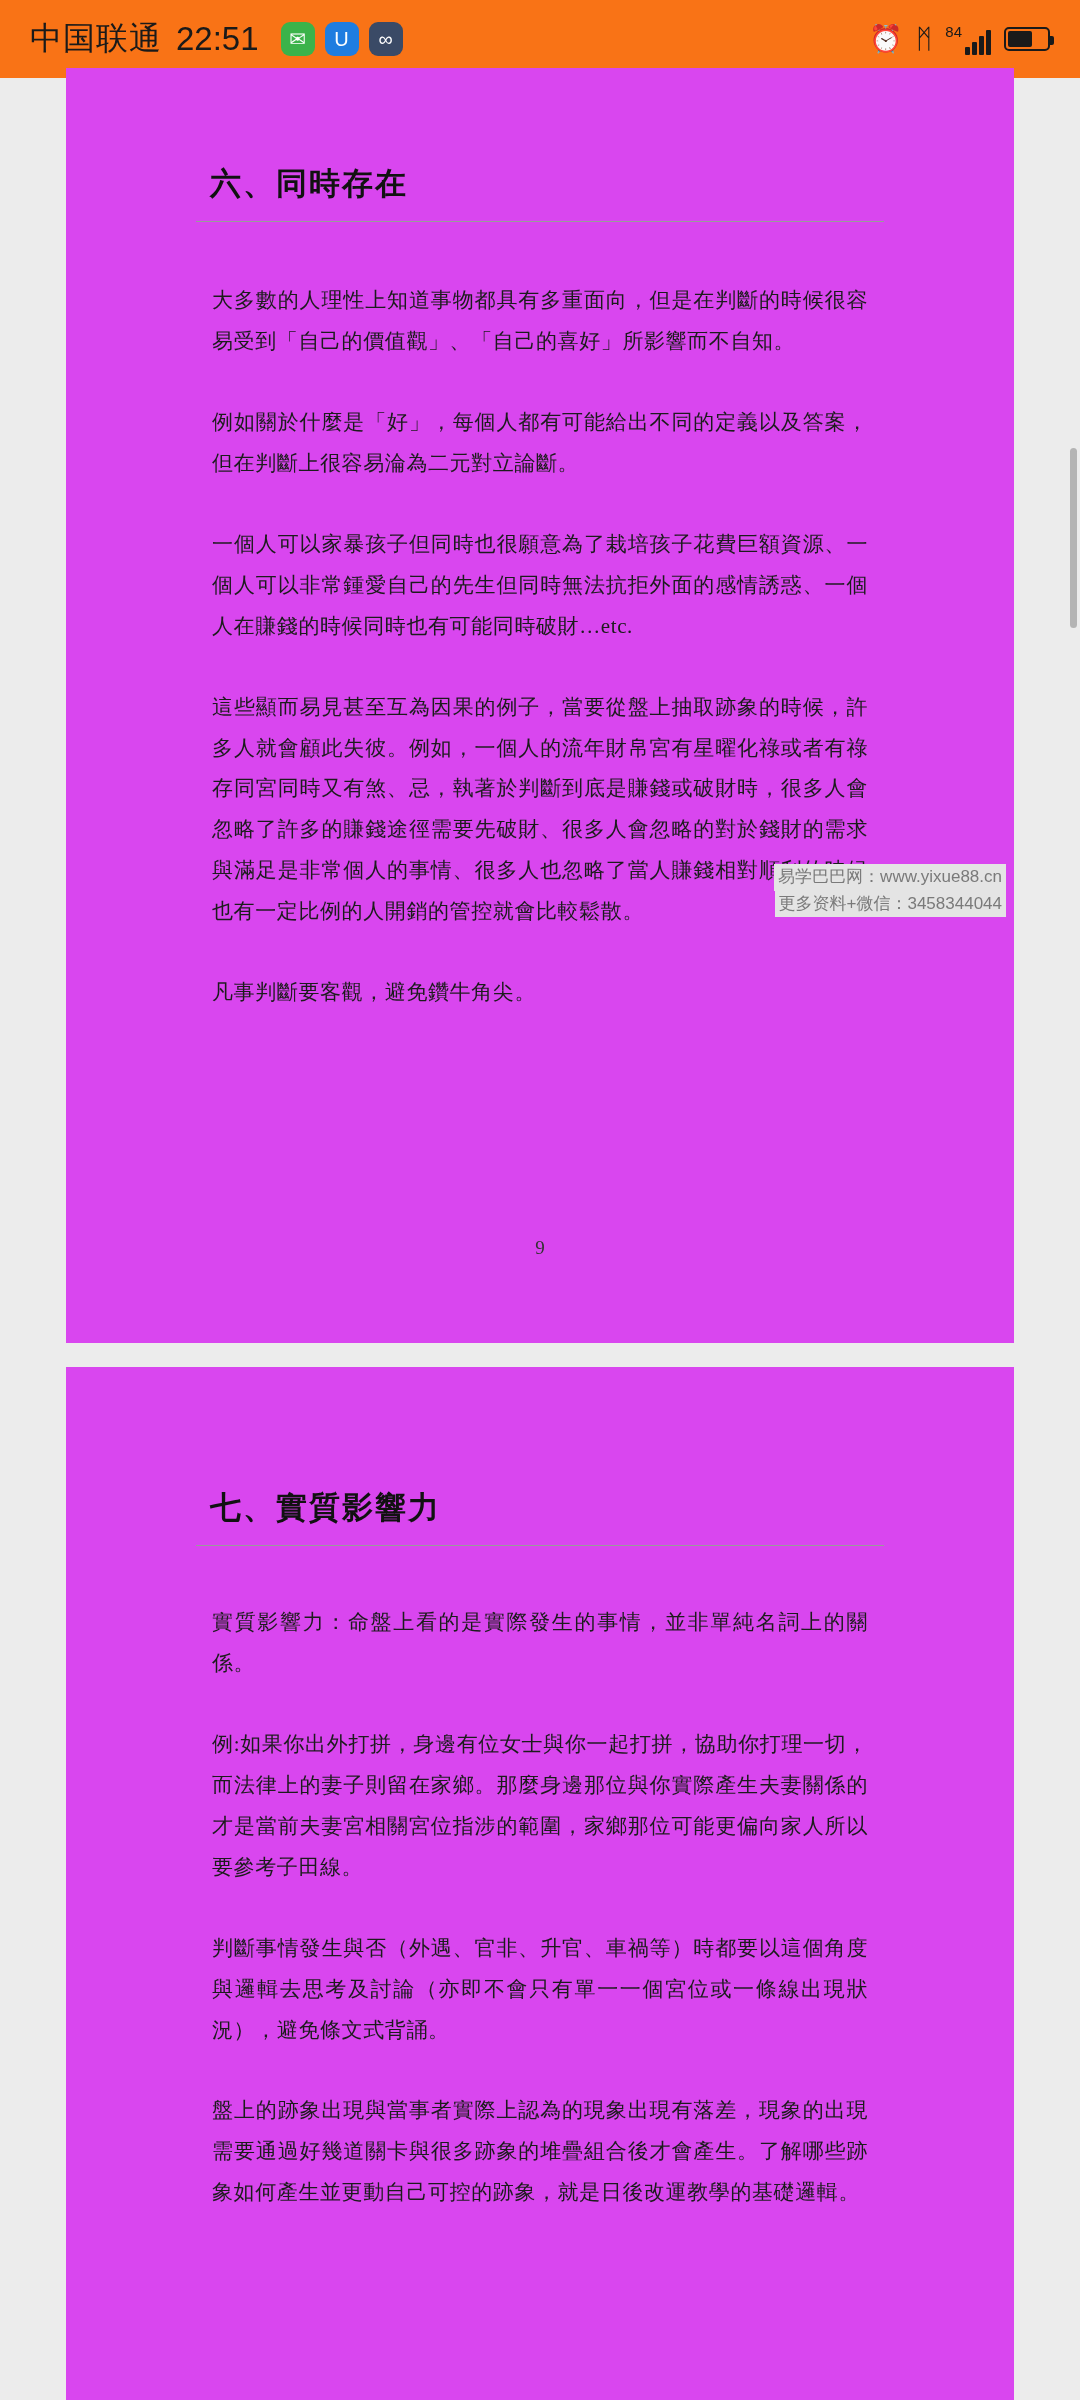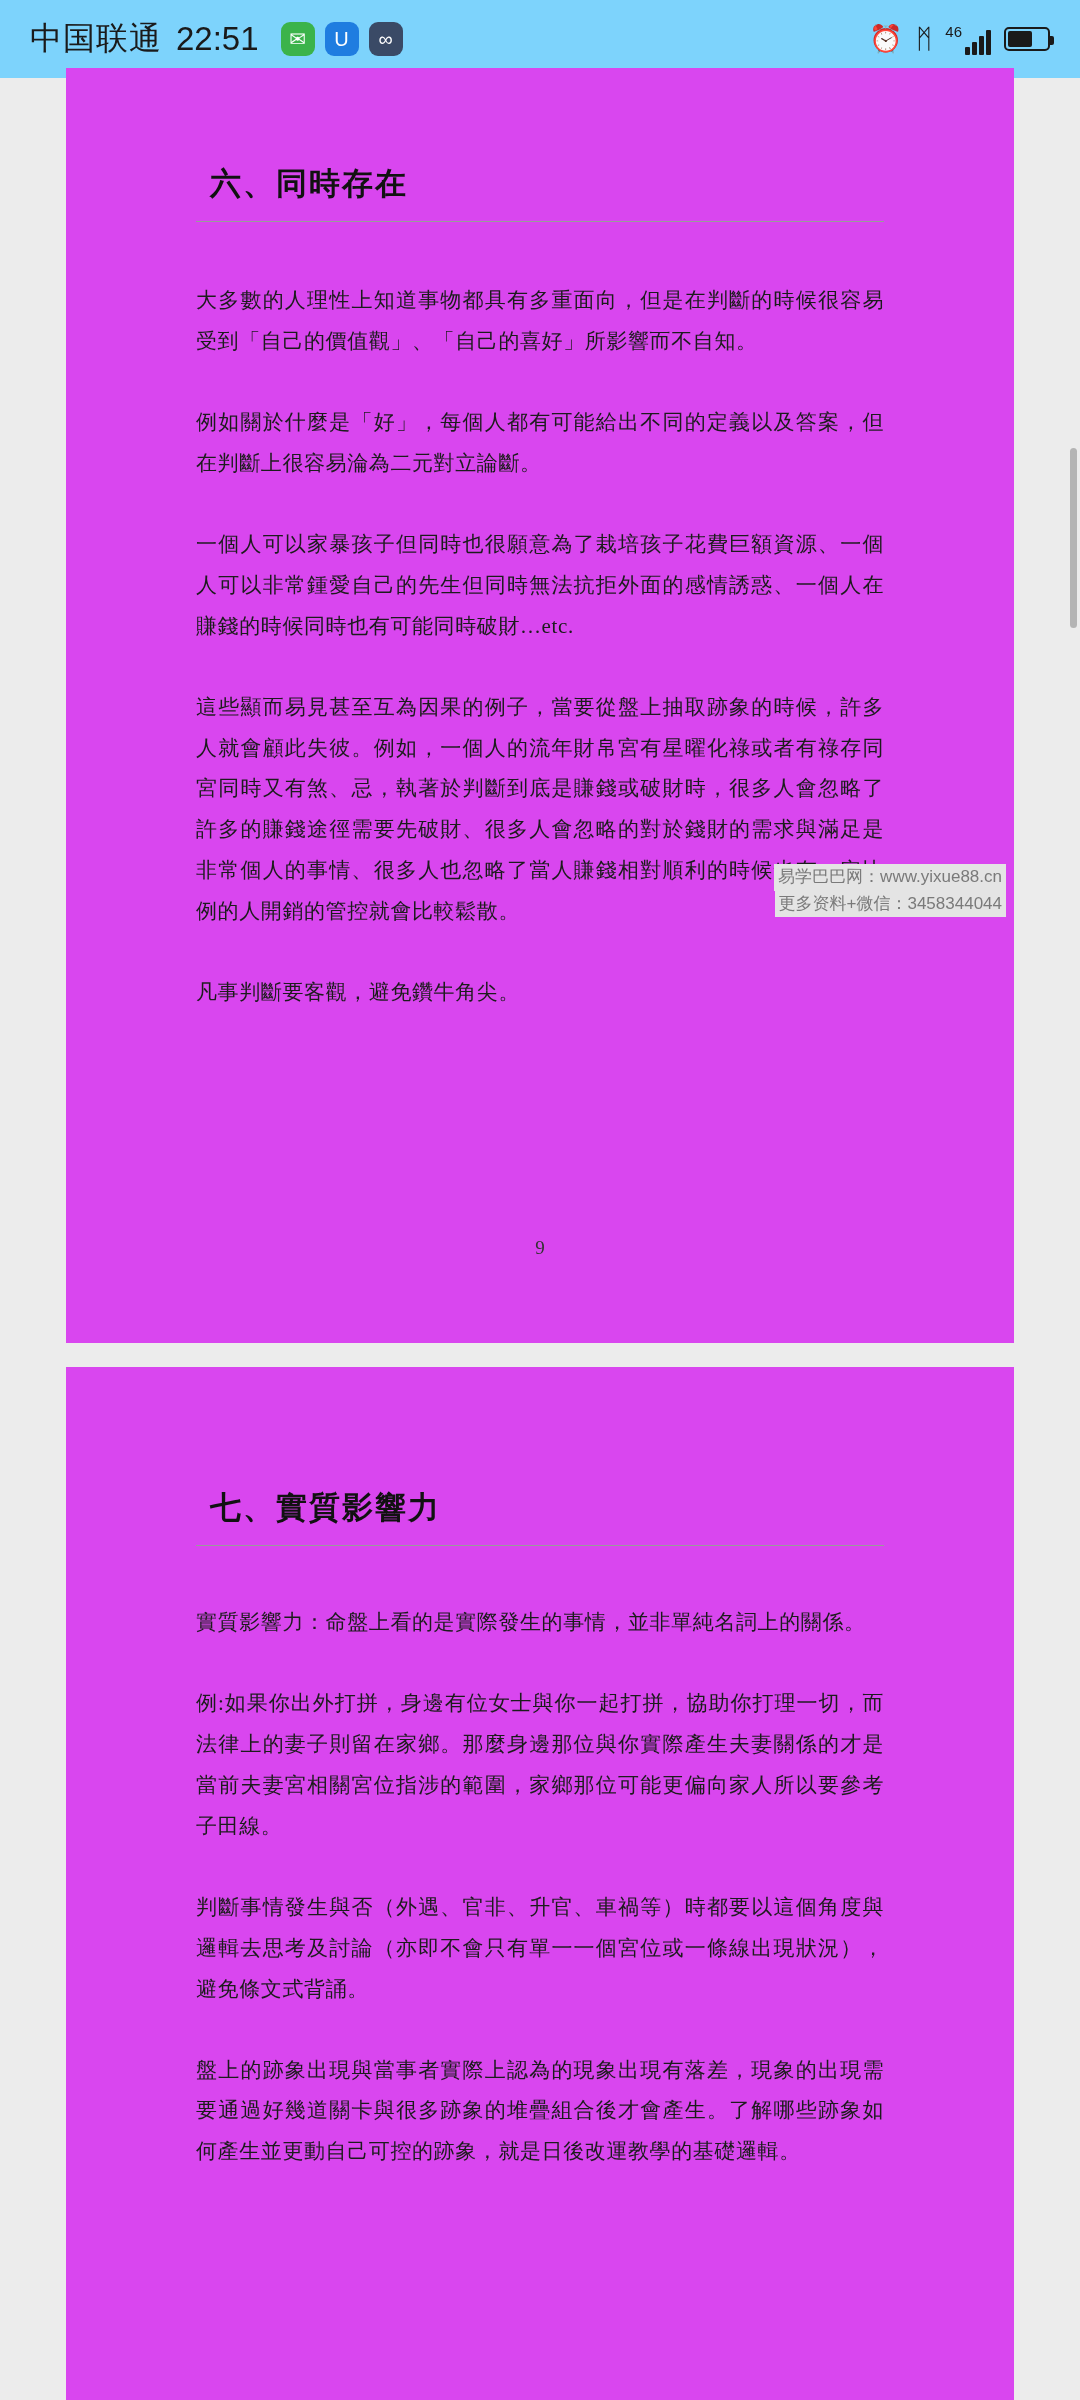--- a/index.html
+++ b/index.html
@@ -18,21 +18,21 @@
     background: #f1f1f1;
     overflow: hidden;
   }
 
   
   .statusbar {
     position: absolute;
     top: 0; left: 0;
     width: 1080px;
     height: 78px;
-    background: #7dd3fc;
+    background: #f97316;
     display: flex;
     align-items: center;
     padding: 0 30px;
     font-family: "Liberation Sans", sans-serif;
   }
   .sb-left {
     display: flex;
     align-items: center;
     gap: 14px;
   }
@@ -152,21 +152,21 @@
     margin: 0;
     padding: 0 0 16px 14px;
     border-bottom: 1.5px solid #9a9a9a;
     letter-spacing: 2px;
   }
   .para {
     font-size: 21px;
     line-height: 1.95;
     color: #1c1c1c;
     text-align: justify;
-    margin: 0;
+    margin: 16px;
     letter-spacing: 0.6px;
   }
   .para + .para { margin-top: 40px; }
 
   .page-number {
     text-align: center;
     font-size: 19px;
     color: #333;
     font-family: "Liberation Serif", serif;
   }
@@ -216,21 +216,21 @@
       <span class="sb-icons-left">
         <span class="mini-icon ic-green">✉</span>
         <span class="mini-icon ic-blue">U</span>
         <span class="mini-icon ic-dark">∞</span>
       </span>
     </div>
     <div class="sb-right">
       <span class="glyph">⏰</span>
       <span class="glyph">ᛗ</span>
       <span class="net-wrap">
-        <span class="net-label">46</span>
+        <span class="net-label">84</span>
         <span class="bars">
             <i></i>
             <i></i>
             <i></i>
             <i></i>
           </span>
       </span>
       <span class="battery">
           <span class="fill"></span>
         </span>

